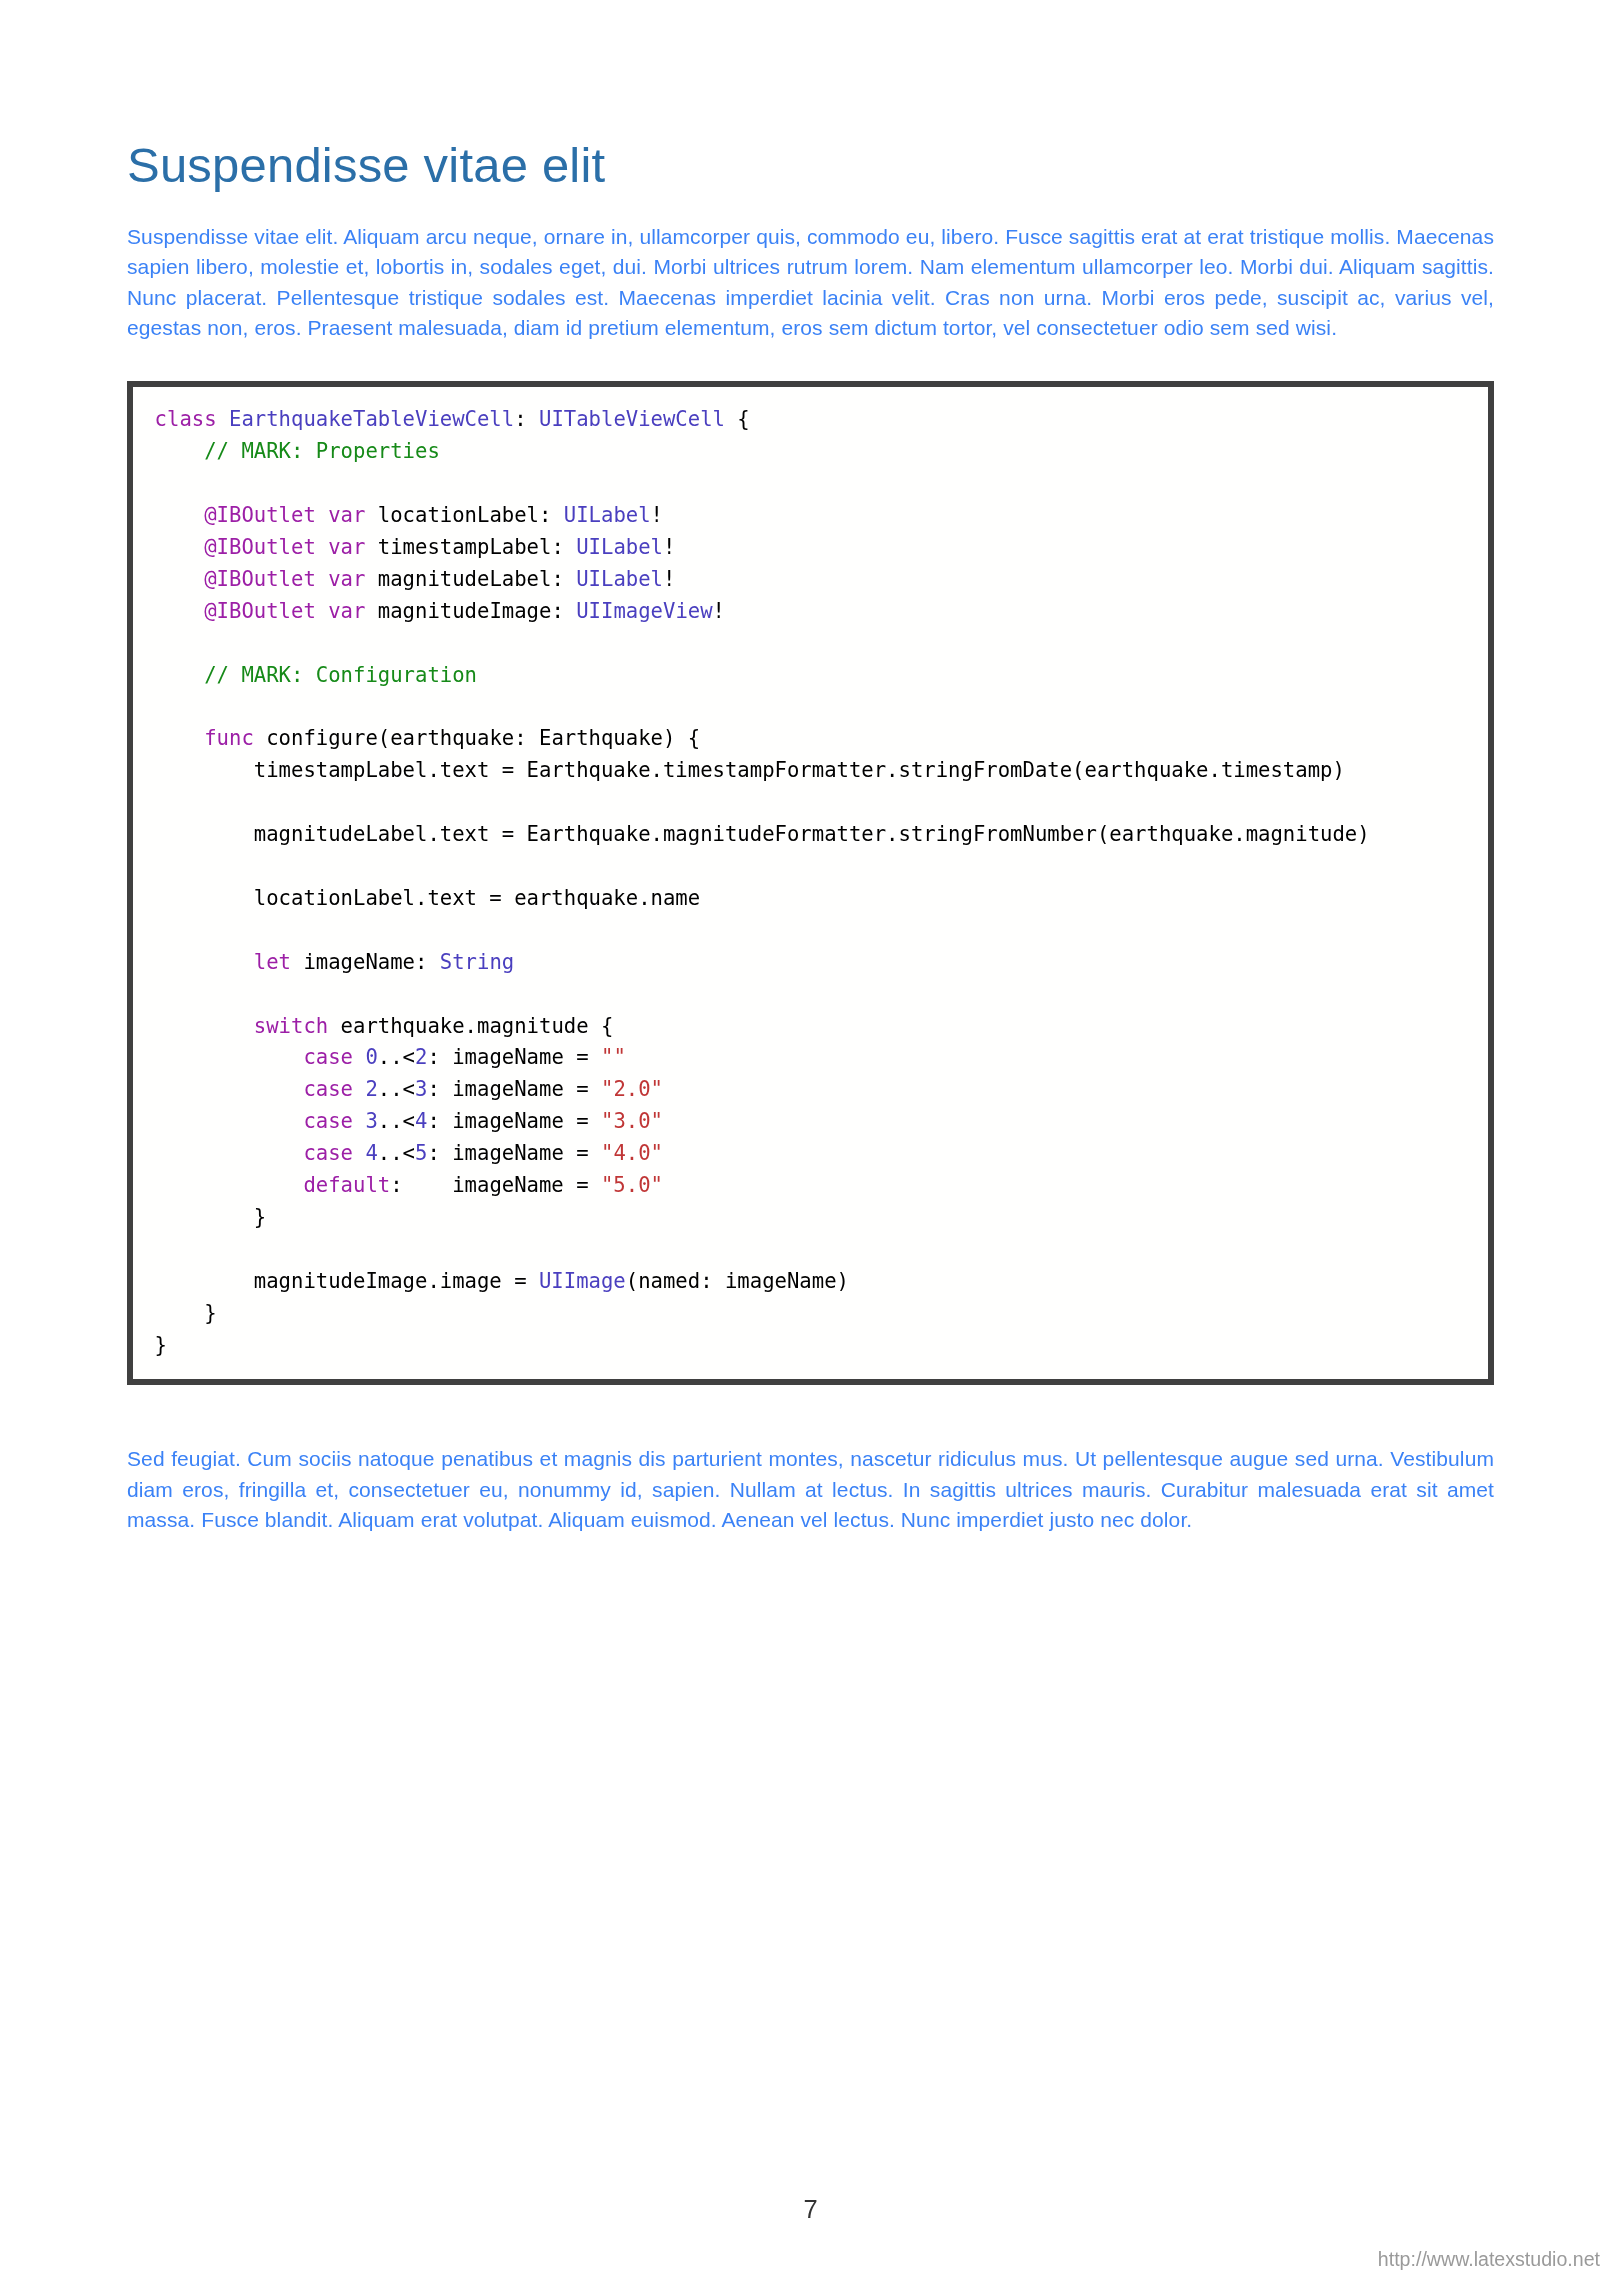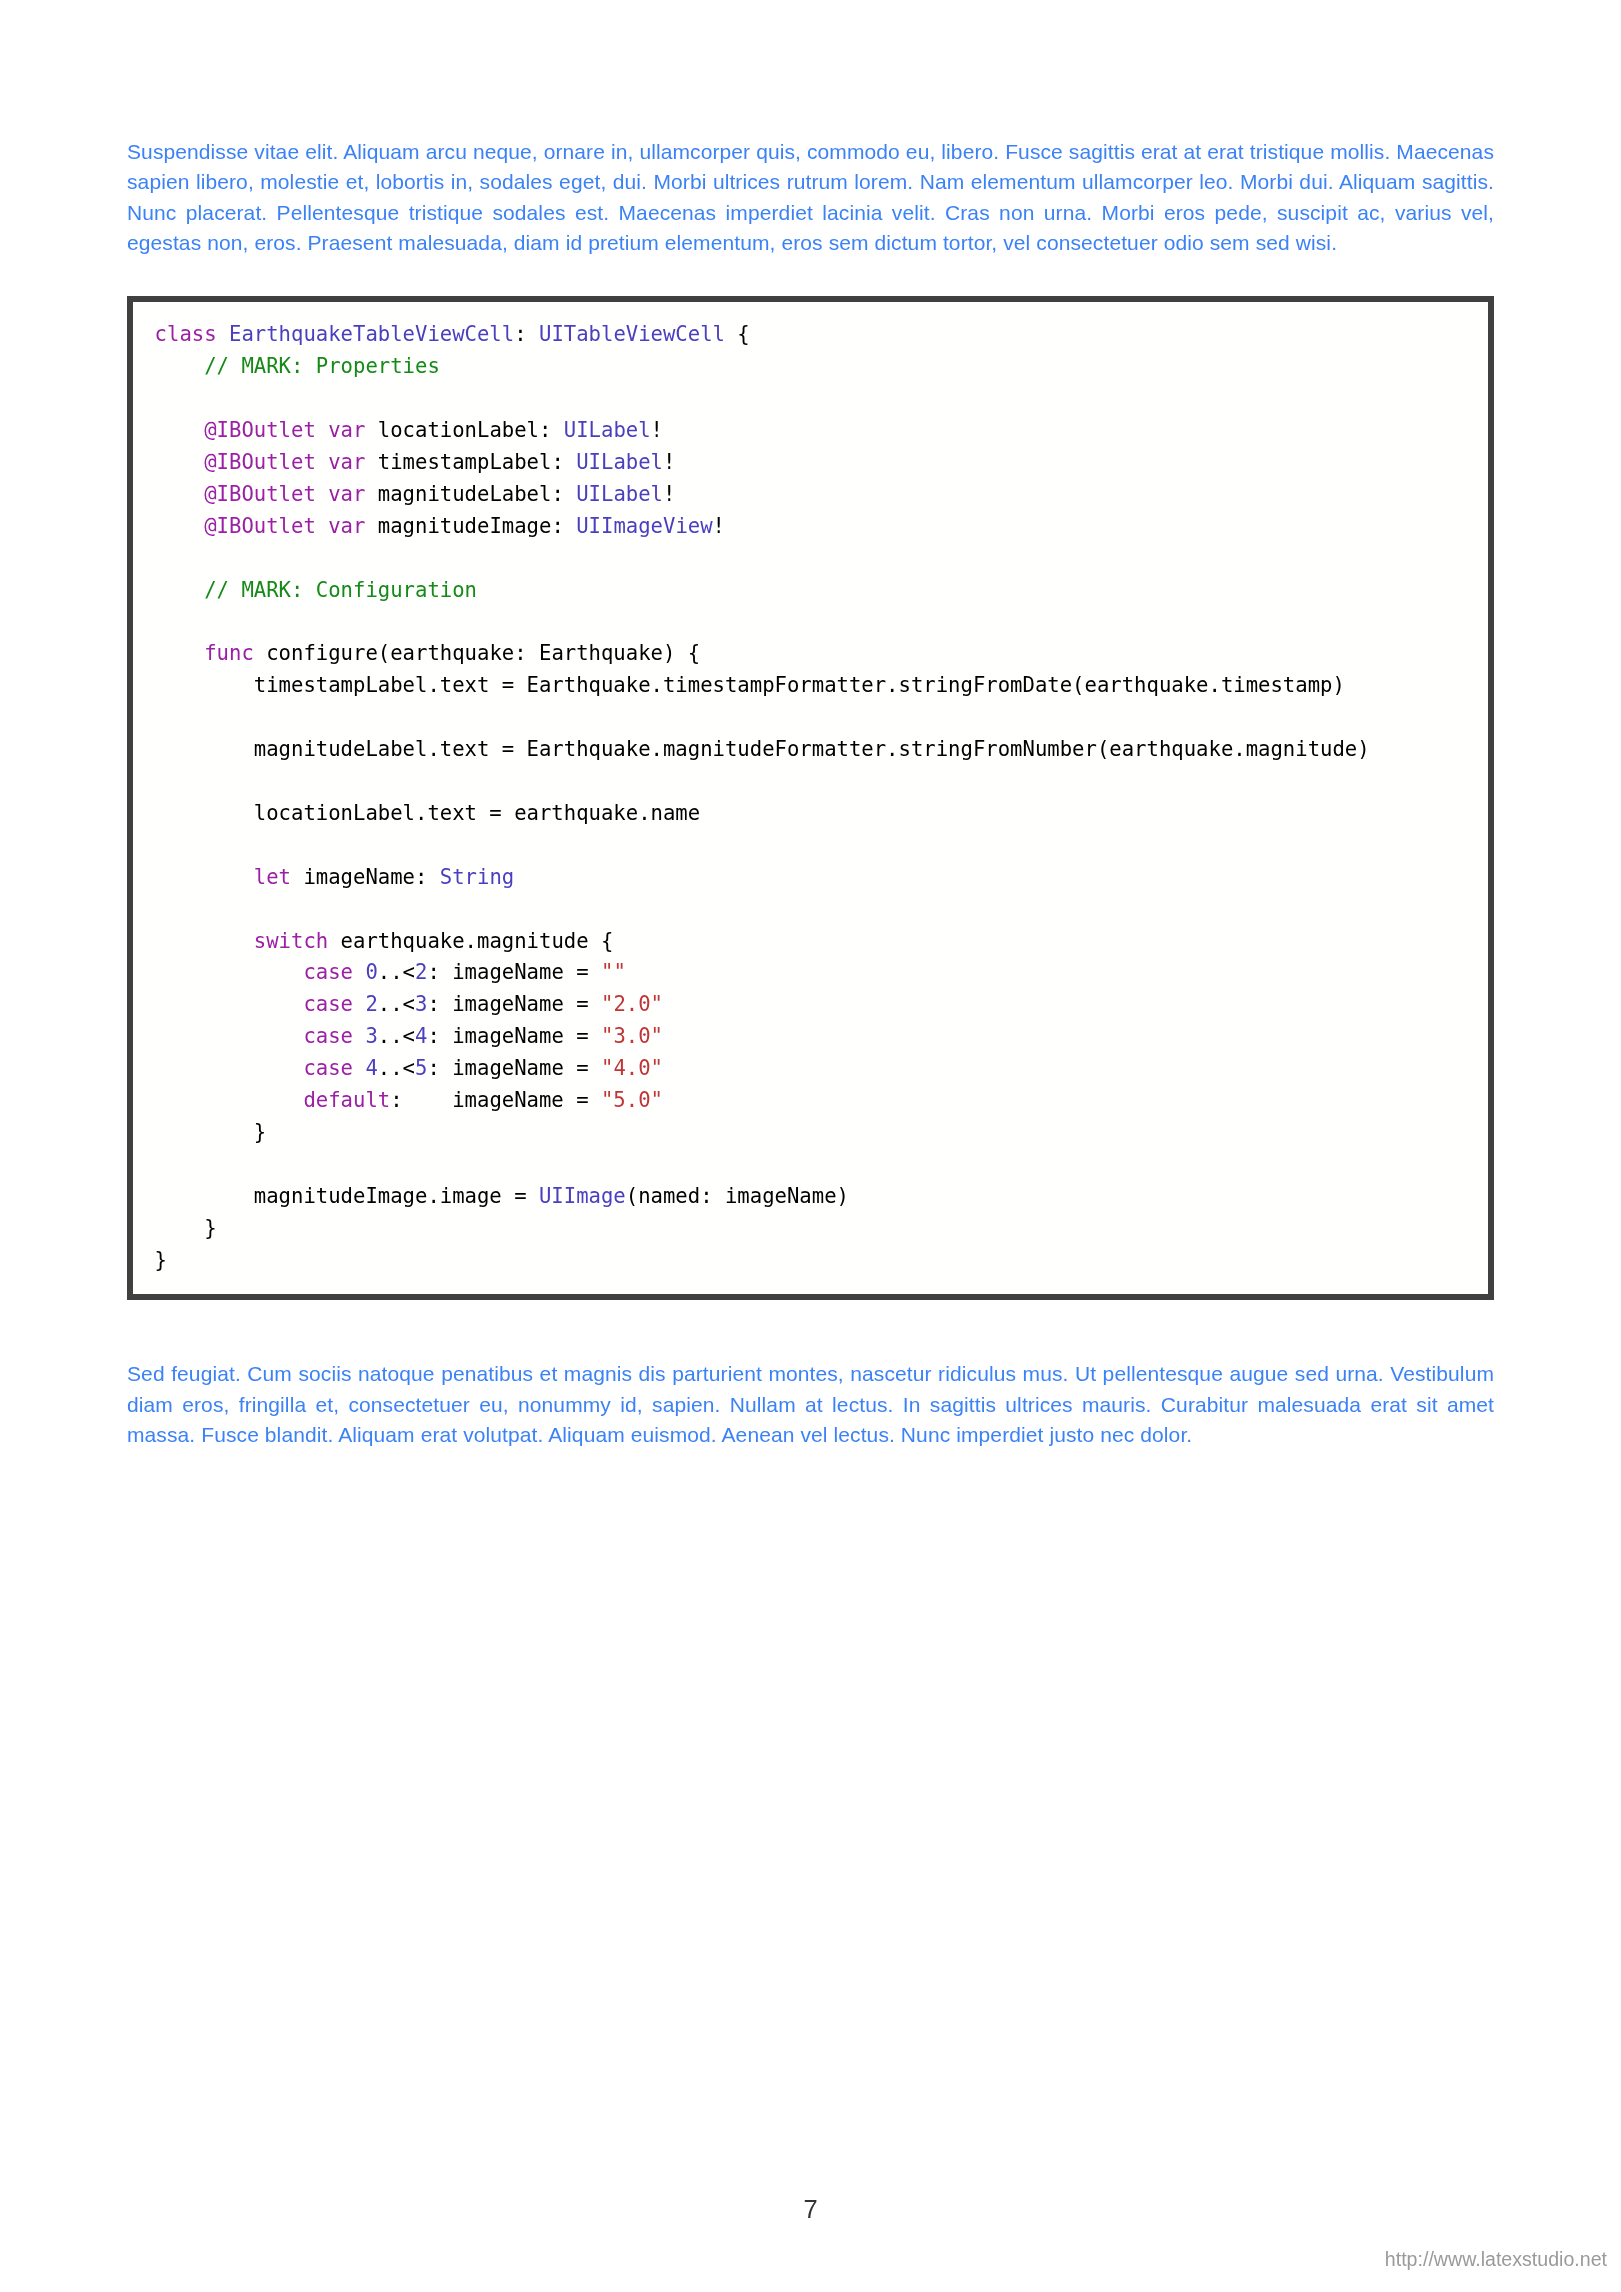--- a/index.html
+++ b/index.html
@@ -55,30 +55,31 @@
     bottom: 69px;
     left: 0;
     width: 100%;
     text-align: center;
     font-size: 25.5px;
     color: #333333;
   }
   .footer-link {
     position: absolute;
     bottom: 21.6px;
-    right: 14px;
+    right: 21px;
     font-size: 19.6px;
     color: #9a9a9a;
   }
 </style>
 </head>
 <body>
 
 <div class="page">
 
+  <h1 class="heading">Suspendisse vitae elit</h1>
 
   <p class="para">Suspendisse vitae elit. Aliquam arcu neque, ornare in, ullamcorper quis, commodo eu, libero. Fusce sagittis erat at erat tristique mollis. Maecenas sapien libero, molestie et, lobortis in, sodales eget, dui. Morbi ultrices rutrum lorem. Nam elementum ullamcorper leo. Morbi dui. Aliquam sagittis. Nunc placerat. Pellentesque tristique sodales est. Maecenas imperdiet lacinia velit. Cras non urna. Morbi eros pede, suscipit ac, varius vel, egestas non, eros. Praesent malesuada, diam id pretium elementum, eros sem dictum tortor, vel consectetuer odio sem sed wisi.</p>
 
   <div class="code-box"><span class="tok-kw">class</span> <span class="tok-type">EarthquakeTableViewCell</span><span>: </span><span class="tok-type">UITableViewCell</span><span> {</span>
     <span class="tok-cmt">// MARK: Properties</span>
 
     <span class="tok-attr">@IBOutlet</span> <span class="tok-kw">var</span><span> locationLabel: </span><span class="tok-type">UILabel</span><span>!</span>
     <span class="tok-attr">@IBOutlet</span> <span class="tok-kw">var</span><span> timestampLabel: </span><span class="tok-type">UILabel</span><span>!</span>
     <span class="tok-attr">@IBOutlet</span> <span class="tok-kw">var</span><span> magnitudeLabel: </span><span class="tok-type">UILabel</span><span>!</span>
     <span class="tok-attr">@IBOutlet</span> <span class="tok-kw">var</span><span> magnitudeImage: </span><span class="tok-type">UIImageView</span><span>!</span>

